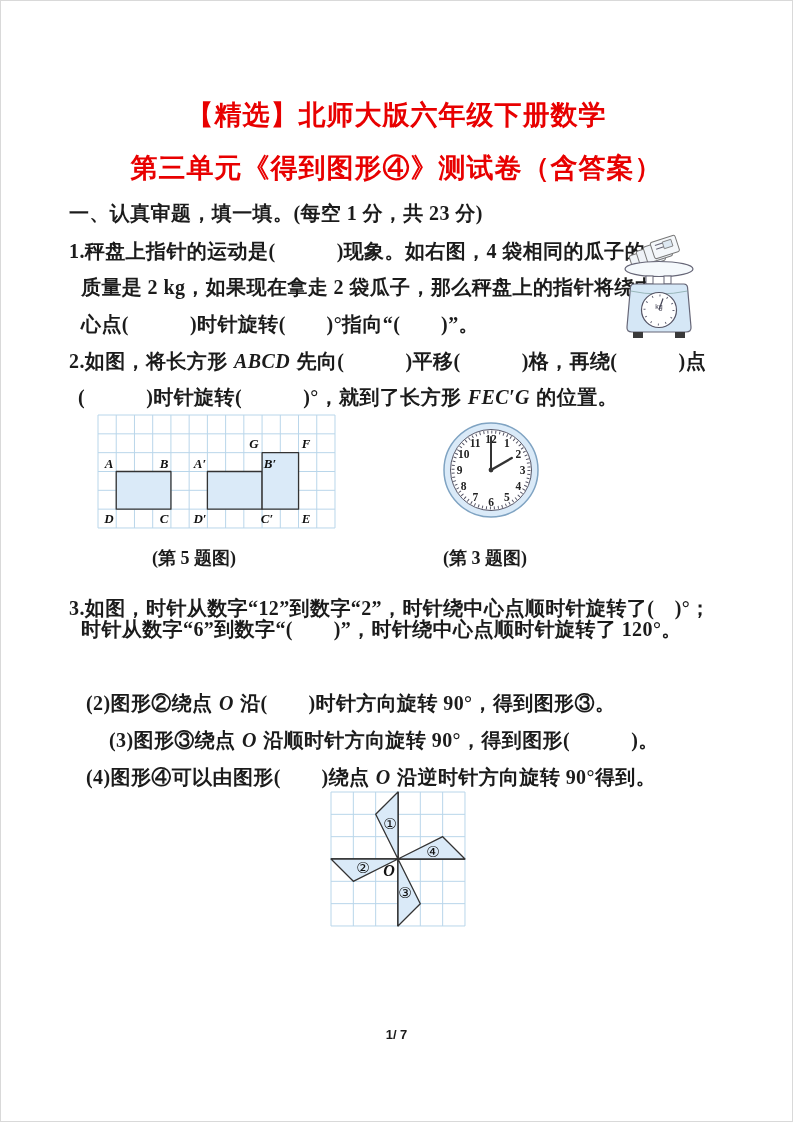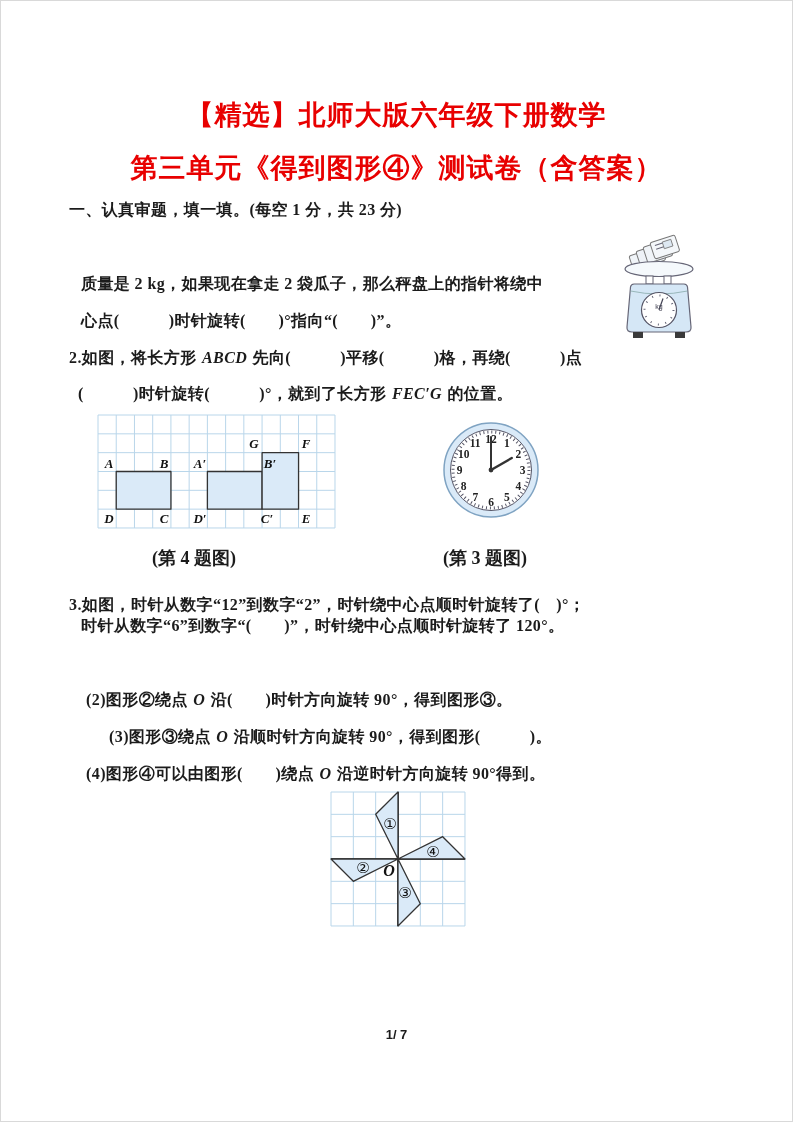--- a/index.html
+++ b/index.html
@@ -1,21 +1,21 @@
 <!DOCTYPE html>
 <html style="--accent: #e80000; --figfill: #daeaf8; --grid: #b9d6ea;"><head>
 <meta charset="utf-8">
 <style>
   html,body{margin:0;padding:0;background:#fff;}
   .page{position:relative;width:793px;height:1122px;background:#ffffff;
         border:1px solid #d9d9d9;box-sizing:border-box;margin:0 auto;overflow:hidden;
         font-family:"Liberation Serif","DejaVu Serif",serif;color:#1b1b1b;}
   .title{position:absolute;left:0;width:100%;text-align:center;
          font-size:27px;font-weight:bold;letter-spacing:1px;color:var(--accent,#e80000);}
-  .line{position:absolute;font-size:16px;font-weight:600;white-space:pre;
+  .line{position:absolute;font-size:20px;font-weight:600;white-space:pre;
         letter-spacing:0.4px;}
   .heading{font-weight:700;}
   .var{font-style:italic;font-weight:600;padding:0 1px;}
   .caption{position:absolute;font-size:18px;font-weight:600;white-space:pre;}
   .footer{position:absolute;left:0;width:100%;text-align:center;font-size:13px;
           font-weight:bold;font-family:"Liberation Sans","DejaVu Sans",sans-serif;}
   svg{position:absolute;overflow:visible;}
   .gridline{stroke:var(--grid,#b9d6ea);stroke-width:1;}
   .shape{fill:var(--figfill,#daeaf8);stroke:#333;stroke-width:1.3;stroke-linejoin:round;}
   .axis{stroke:#222;stroke-width:1.6;}
@@ -32,20 +32,21 @@
 </head>
 <body>
 
 <div class="page">
 
   <div class="title" style="top:96px;">【精选】北师大版六年级下册数学</div>
   <div class="title" style="top:149px;">第三单元《得到图形④》测试卷（含答案）</div>
 
   <div class="line heading" style="left:68px;top:199px;">一、认真审题，填一填。(每空 1 分，共 23 分)</div>
 
+  <div class="line" style="left:68px;top:237px;">1.秤盘上指针的运动是(　　　)现象。如右图，4 袋相同的瓜子的</div>
   <div class="line" style="left:80px;top:273px;">质量是 2 kg，如果现在拿走 2 袋瓜子，那么秤盘上的指针将绕中</div>
   <div class="line" style="left:80px;top:310px;text-align:center;">心点(　　　)时针旋转(　　)°指向“(　　)”。</div>
 
   <svg style="left:615px;top:234px;" width="88" height="110" viewBox="0 0 88 110">
     <g>
       <g transform="rotate(-18 42 20)">
         <rect x="14" y="12" width="26" height="17" rx="2" fill="#f0f4f8" stroke="#777" stroke-width="1"></rect>
         <rect x="22" y="10" width="26" height="17" rx="2" fill="#eef2f7" stroke="#777" stroke-width="1"></rect>
         <rect x="30" y="8" width="26" height="17" rx="2" fill="#f0f4f8" stroke="#777" stroke-width="1"></rect>
         <rect x="38" y="6" width="26" height="17" rx="2" fill="#f4f7fa" stroke="#777" stroke-width="1"></rect>
@@ -126,21 +127,21 @@
         <text x="18.5" y="54.0" class="clocknum">9</text>
         <text x="22.7" y="38.3" class="clocknum">10</text>
         <text x="34.2" y="26.7" class="clocknum">11</text>
         <text x="50.0" y="22.5" class="clocknum">12</text>
       </g>
     <line x1="50" y1="50" x2="50" y2="17" stroke="#333" stroke-width="2" stroke-linecap="round"></line>
     <line x1="50" y1="50" x2="70.8" y2="38" stroke="#333" stroke-width="2.4" stroke-linecap="round"></line>
     <circle cx="50" cy="50" r="2.4" fill="#333"></circle>
   </svg>
 
-  <div class="caption" style="left:151px;top:545px;">(第 4 题图)</div>
+  <div class="caption" style="left:151px;top:545px;">(第 5 题图)</div>
   <div class="caption" style="left:442px;top:545px;">(第 3 题图)</div>
 
   <div class="line" style="left:68px;top:566px;margin-top:28px;">3.如图，时针从数字“12”到数字“2”，时针绕中心点顺时针旋转了(　)°；</div>
   <div class="line" style="left:80px;top:615px;">时针从数字“6”到数字“(　　)”，时针绕中心点顺时针旋转了 120°。</div>
 
   <div class="line" style="left:85px;top:689px;"><span>(2)图形②绕点 </span><span class="var">O</span><span> 沿(　　)时针方向旋转 90°，得到图形③。</span></div>
   <div class="line" style="left:85px;top:726px;margin-left:23px;"><span>(3)图形③绕点 </span><span class="var">O</span><span> 沿顺时针方向旋转 90°，得到图形(　　　)。</span></div>
   <div class="line" style="left:85px;top:763px;"><span>(4)图形④可以由图形(　　)绕点 </span><span class="var">O</span><span> 沿逆时针方向旋转 90°得到。</span></div>
 
   <svg style="left:330px;top:791px;" width="134" height="134" viewBox="0 0 134 134">

